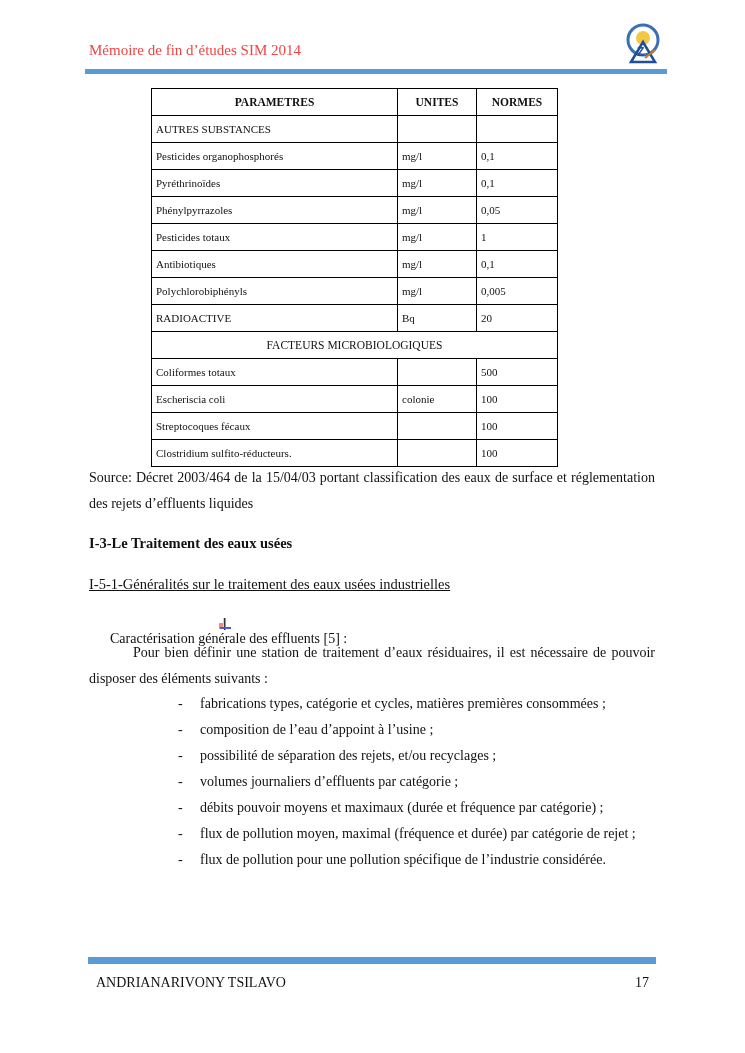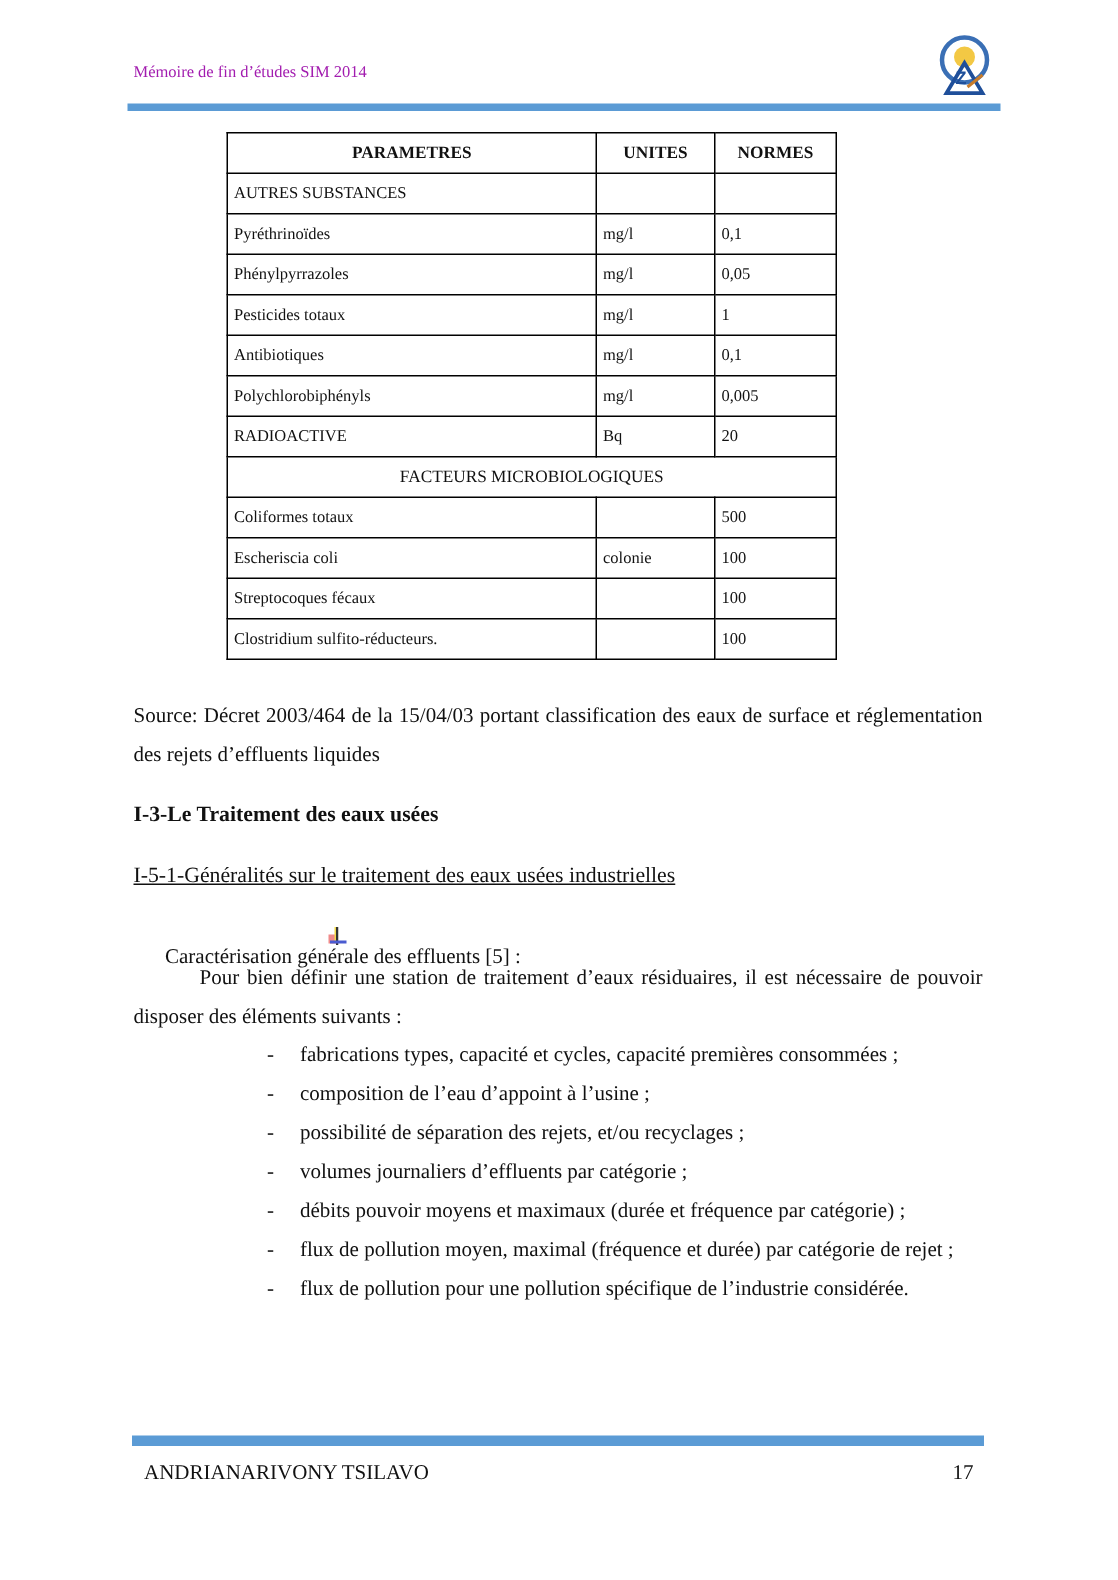--- a/index.html
+++ b/index.html
@@ -1,21 +1,21 @@
 <!DOCTYPE html>
 <html><head>
 <meta charset="utf-8">
 <style>
   html, body { margin: 0; padding: 0; background: #ffffff; }
   body {
     width: 745px; height: 1053px; position: relative; overflow: hidden;
     font-family: "Liberation Serif", "DejaVu Serif", serif; color: #111;
   }
   .header-title {
-    position: absolute; left: 89px; top: 42px; font-size: 11px; color: #a21caf;
+    position: absolute; left: 89px; top: 42px; font-size: 15px; color: #ef4444;
   }
   .logo {
     position: absolute; left: 617px; top: 22px; width: 52px; height: 44px;
   }
   .rule-top {
     position: absolute; left: 85px; top: 69px; width: 582px; height: 5px; background: #5b9bd5;
   }
   table.norms {
     position: absolute; left: 151px; top: 88px; width: 407px;
     border-collapse: collapse; font-size: 11px;
@@ -78,20 +78,25 @@
       <th>NORMES</th>
     </tr>
   </thead>
   <tbody>
     <tr>
         <td>AUTRES SUBSTANCES</td>
         <td></td>
         <td></td>
       </tr>
     <tr>
+        <td>Pesticides organophosphorés</td>
+        <td>mg/l</td>
+        <td>0,1</td>
+      </tr>
+    <tr>
         <td>Pyréthrinoïdes</td>
         <td>mg/l</td>
         <td>0,1</td>
       </tr>
     <tr>
         <td>Phénylpyrrazoles</td>
         <td>mg/l</td>
         <td>0,05</td>
       </tr>
     <tr>
@@ -153,21 +158,21 @@
     <rect x="2" y="10" width="11" height="2" fill="#4a5bd0"></rect>
   </svg>
   <span>Caractérisation générale des effluents [5] :</span>
 </div>
 
 <div class="para intro">Pour bien définir une station de traitement d’eaux résiduaires, il est nécessaire de pouvoir disposer des éléments suivants :</div>
 
 <ul class="items">
   <li>
       <span class="dash">-</span>
-      <span class="txt">fabrications types, capacité et cycles, capacité premières consommées ;</span>
+      <span class="txt">fabrications types, catégorie et cycles, matières premières consommées ;</span>
     </li>
   <li>
       <span class="dash">-</span>
       <span class="txt">composition de l’eau d’appoint à l’usine ;</span>
     </li>
   <li>
       <span class="dash">-</span>
       <span class="txt">possibilité de séparation des rejets, et/ou recyclages ;</span>
     </li>
   <li>

